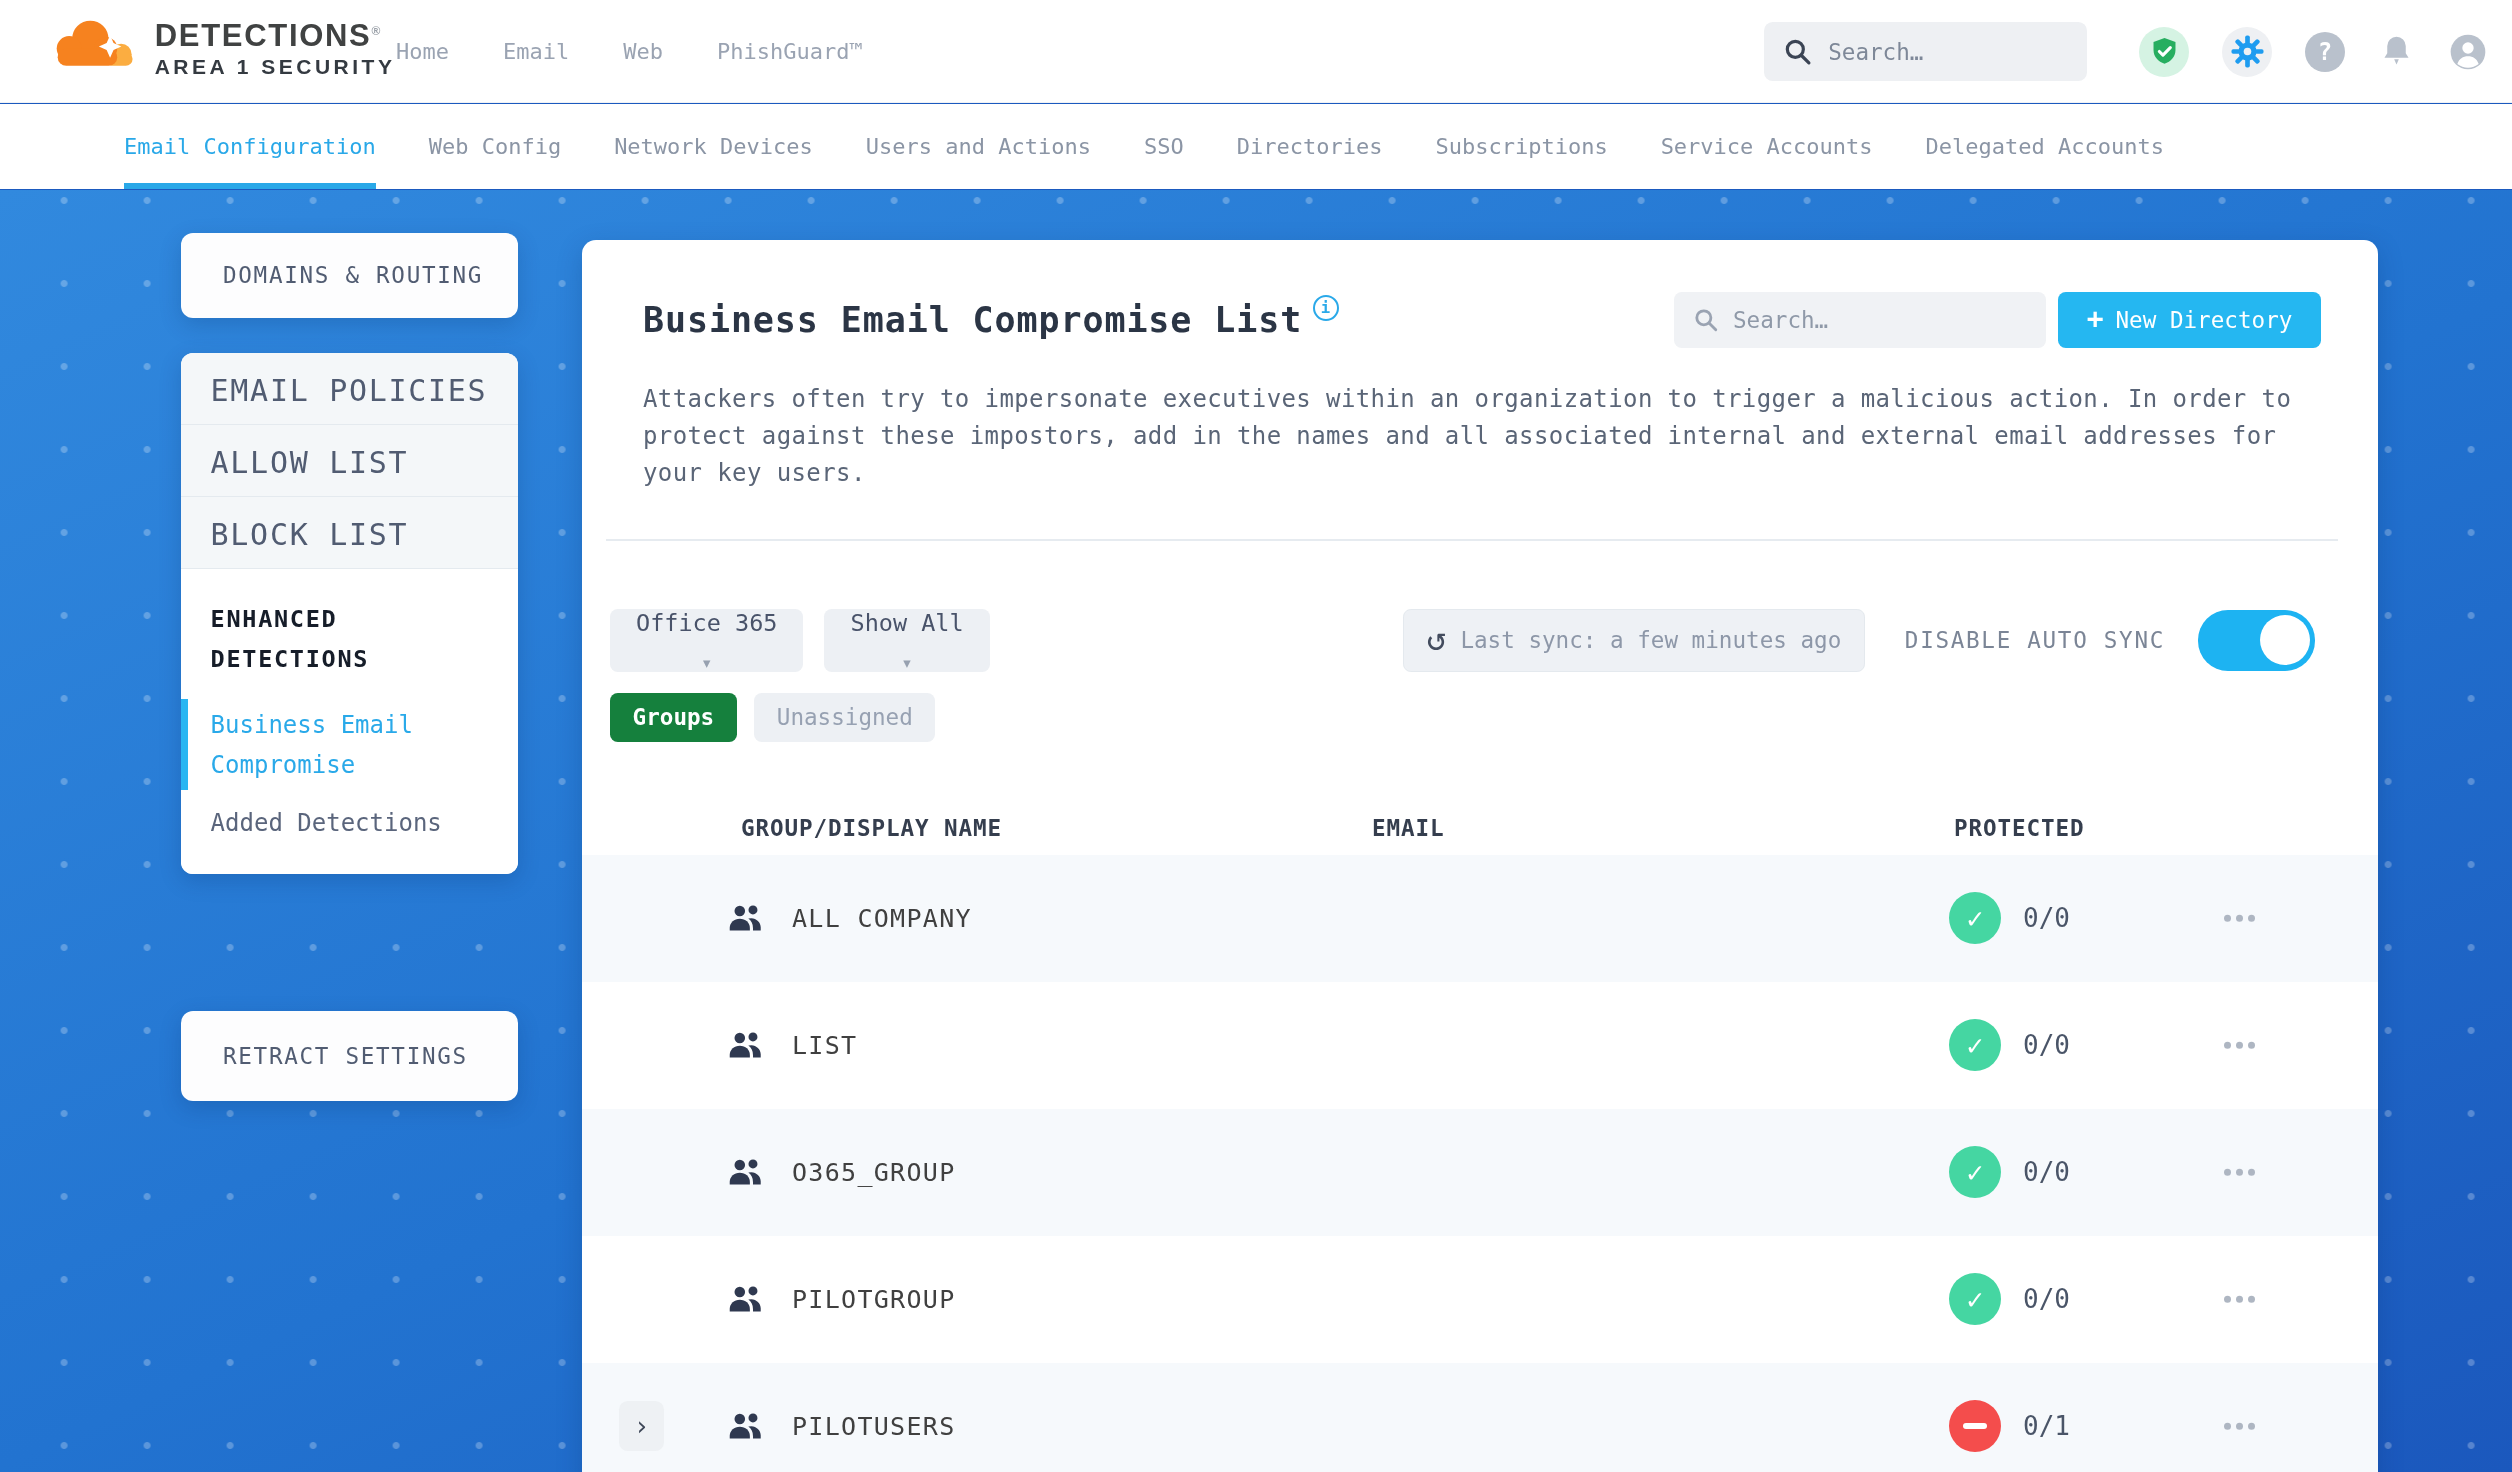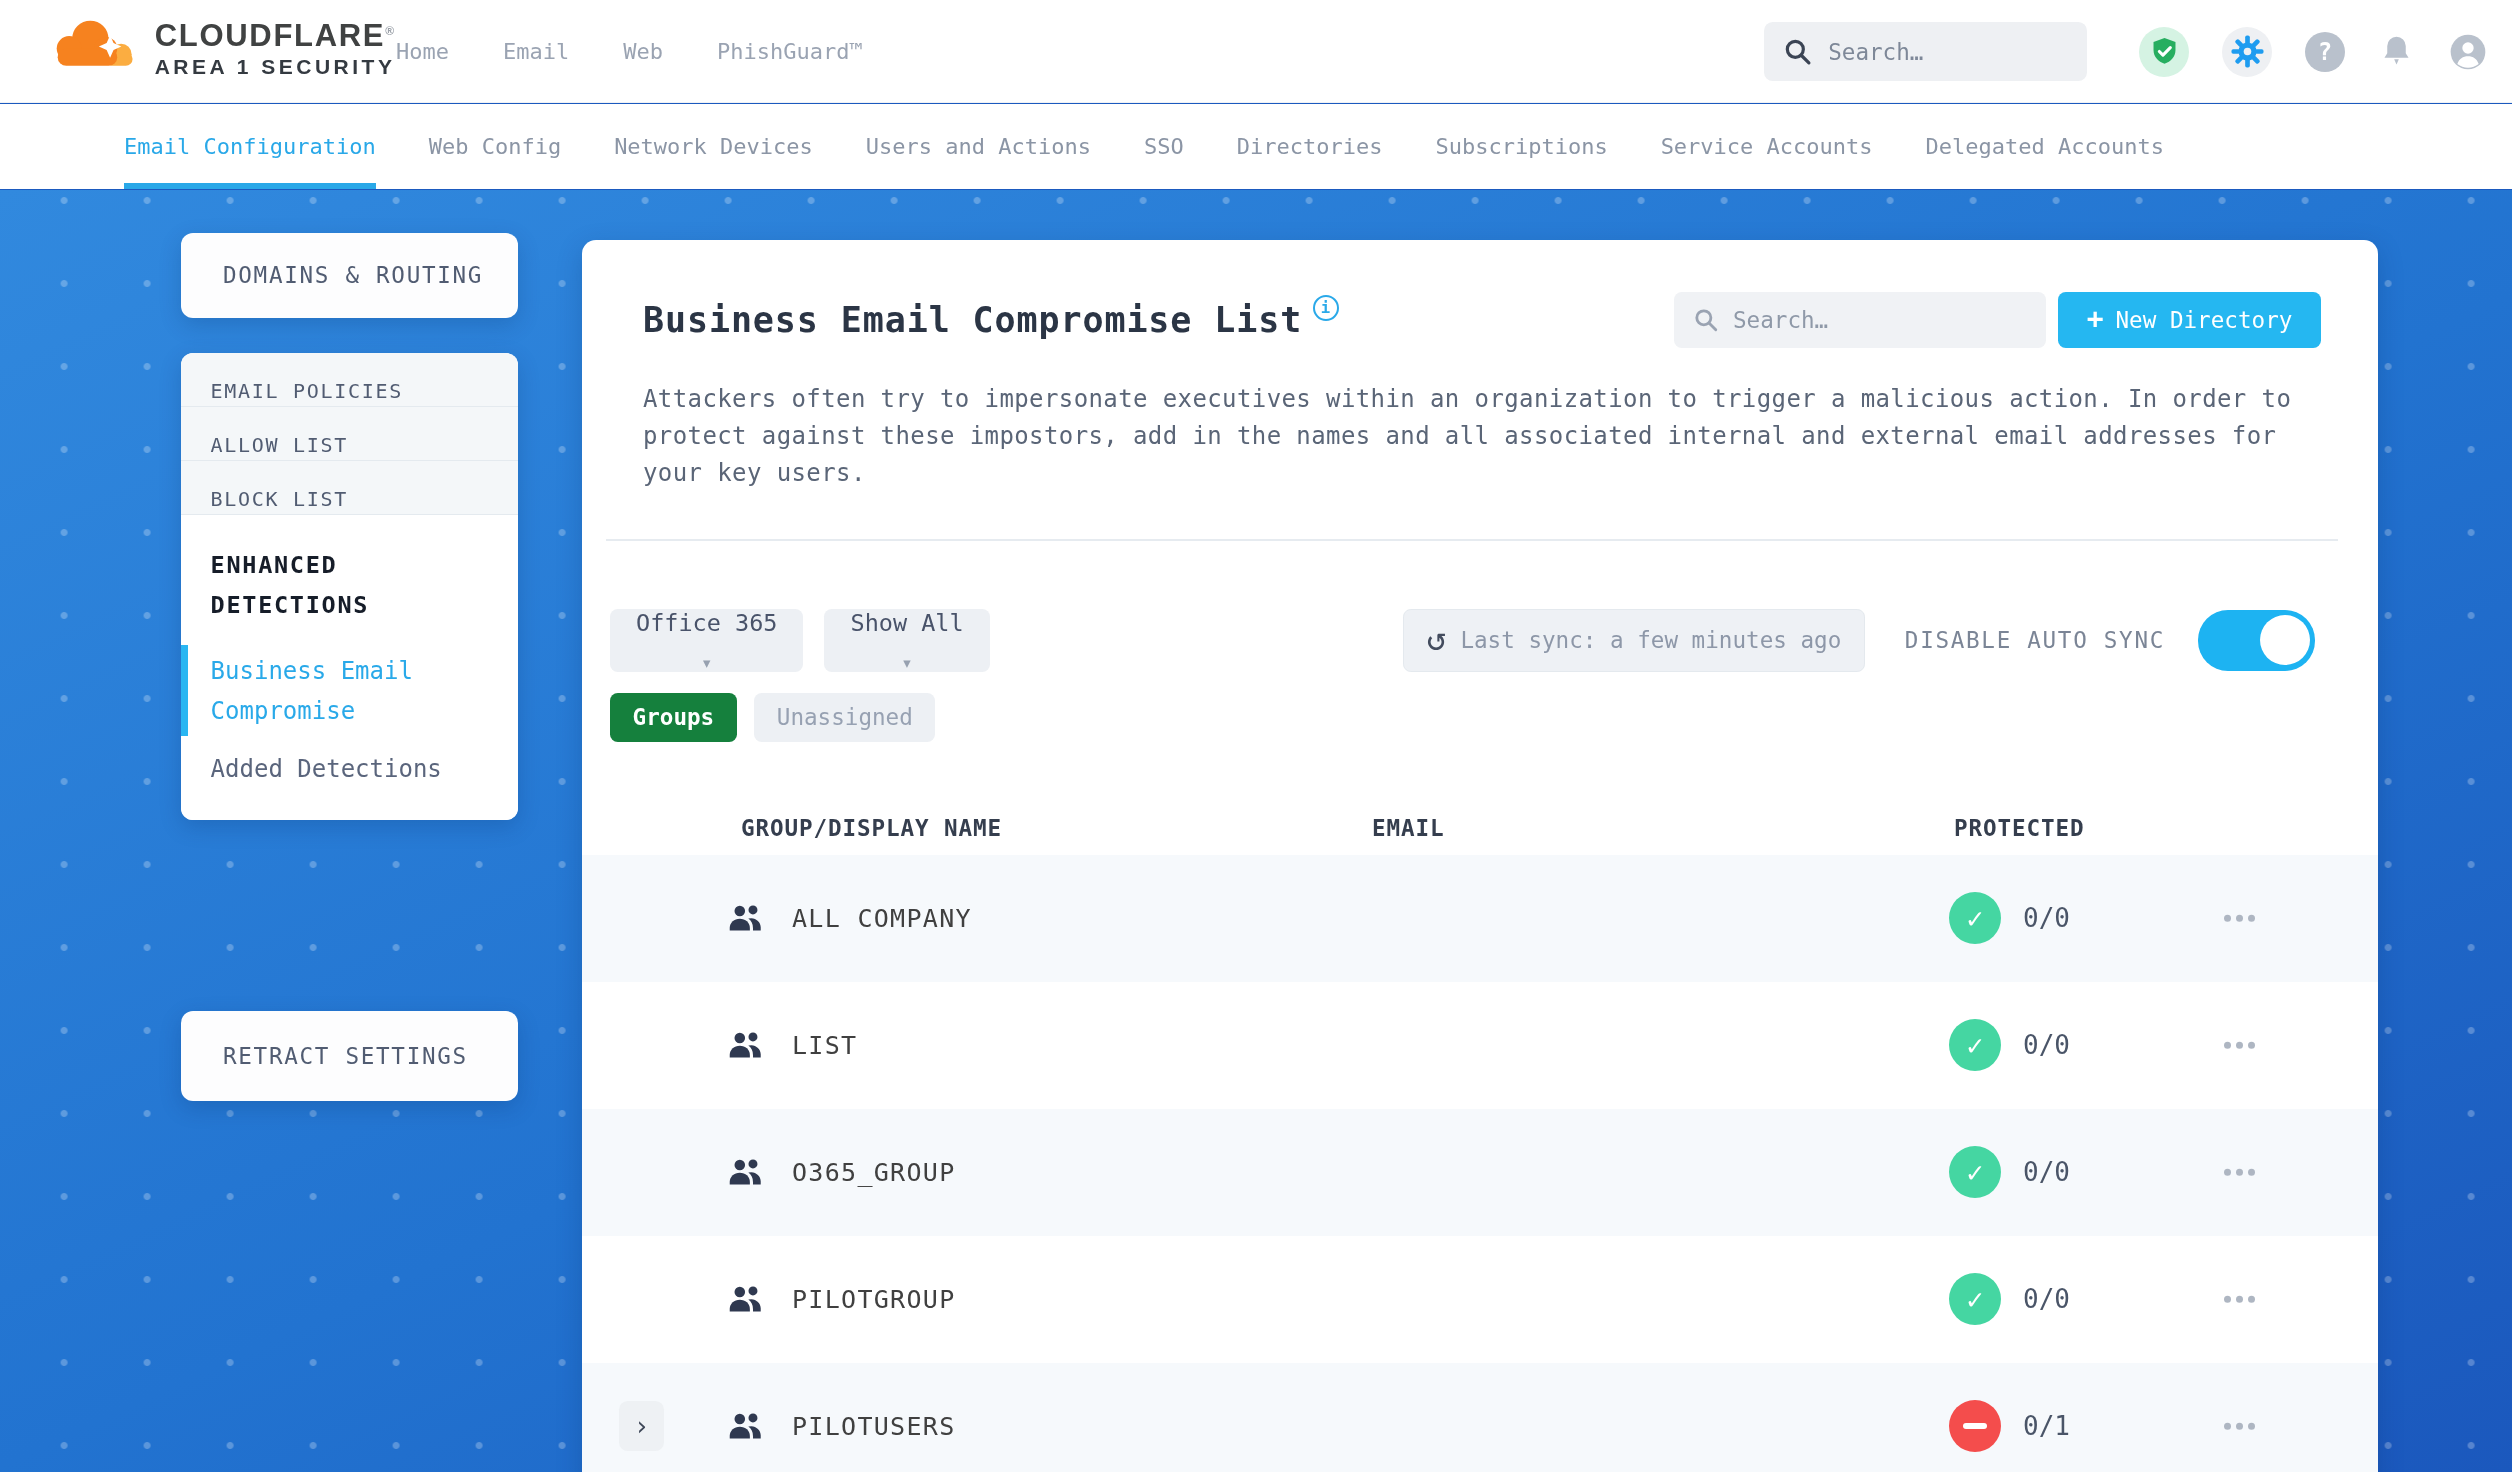--- a/index.html
+++ b/index.html
@@ -48,22 +48,22 @@
              background-position: 22.6px 52px, 0 0;
              overflow:hidden; }
 
   
   .scard { position:absolute; left:181px; width:337px; background:#fdfdfe; border-radius:12px;
            box-shadow:0 7px 22.6px rgba(3,40,94,.20); overflow:hidden; }
   .scard.one { top:43px; height:85px; }
   .scard.one .slabel, .scard.three .slabel { line-height:85px; padding-left:42px; font-size:22.6px;
            letter-spacing:1.7px; color:#515c72; }
   .scard.two { top:163px; }
-  .side-item { height:54px; line-height:76px; background:#f4f7f9; border-bottom:1.7px solid #e4eaef;
-               padding-left:29.6px; font-size:20px; letter-spacing:1.7px; color:#515c72; }
+  .side-item { height:72px; line-height:76px; background:#f4f7f9; border-bottom:1.7px solid #e4eaef;
+               padding-left:29.6px; font-size:30px; letter-spacing:1.7px; color:#515c72; }
   .enhanced { background:#fff; padding:29.6px 29.6px 37px 29.6px; position:relative; }
   .enh-label { font-size:23.5px; font-weight:bold; letter-spacing:1.7px; color:#161d29; line-height:40px; width:226px; }
   .sub-bec { position:relative; margin-top:26px; font-size:24px; line-height:40px; color:#29a9e9; width:243px; }
   .sub-bec .bar { position:absolute; left:-29.6px; top:-5.2px; bottom:-5.2px; width:7px; background:#29b6f2; }
   .sub-added { margin-top:24px; font-size:24px; color:#5a657c; }
   .scard.three { top:821px; height:90px; }
   .scard.three .slabel { line-height:90px; }
 
   
   .main { position:absolute; left:582px; top:50px; width:1796px; height:1304px; background:#fff;
@@ -139,21 +139,21 @@
       </g>
       <g fill="#f6821f">
         <circle cx="42" cy="32" r="19"></circle>
           <circle cx="20" cy="42" r="13"></circle>
           <circle cx="58" cy="42" r="12"></circle>
         <rect x="8" y="42" width="62" height="18" rx="9"></rect>
       </g>
       <path fill="#fff" d="M44 52 l10 -4 10 4 -10 4 z M54 38 l4 9 9 4 -9 4 -4 9 -4 -9 -9 -4 9 -4 z" transform="translate(14,-6) scale(.9)"></path>
     </svg>
     <div class="brand-text">
-      <div class="brand-name"><span>CLOUDFLARE</span><sup>®</sup></div>
+      <div class="brand-name"><span>DETECTIONS</span><sup>®</sup></div>
       <div class="brand-sub">AREA 1 SECURITY</div>
     </div>
   </div>
 
   <nav class="top-nav">
     <a href="#">Home</a>
     <a href="#">Email</a>
     <a href="#">Web</a>
     <a href="#">PhishGuard™</a>
   </nav>

